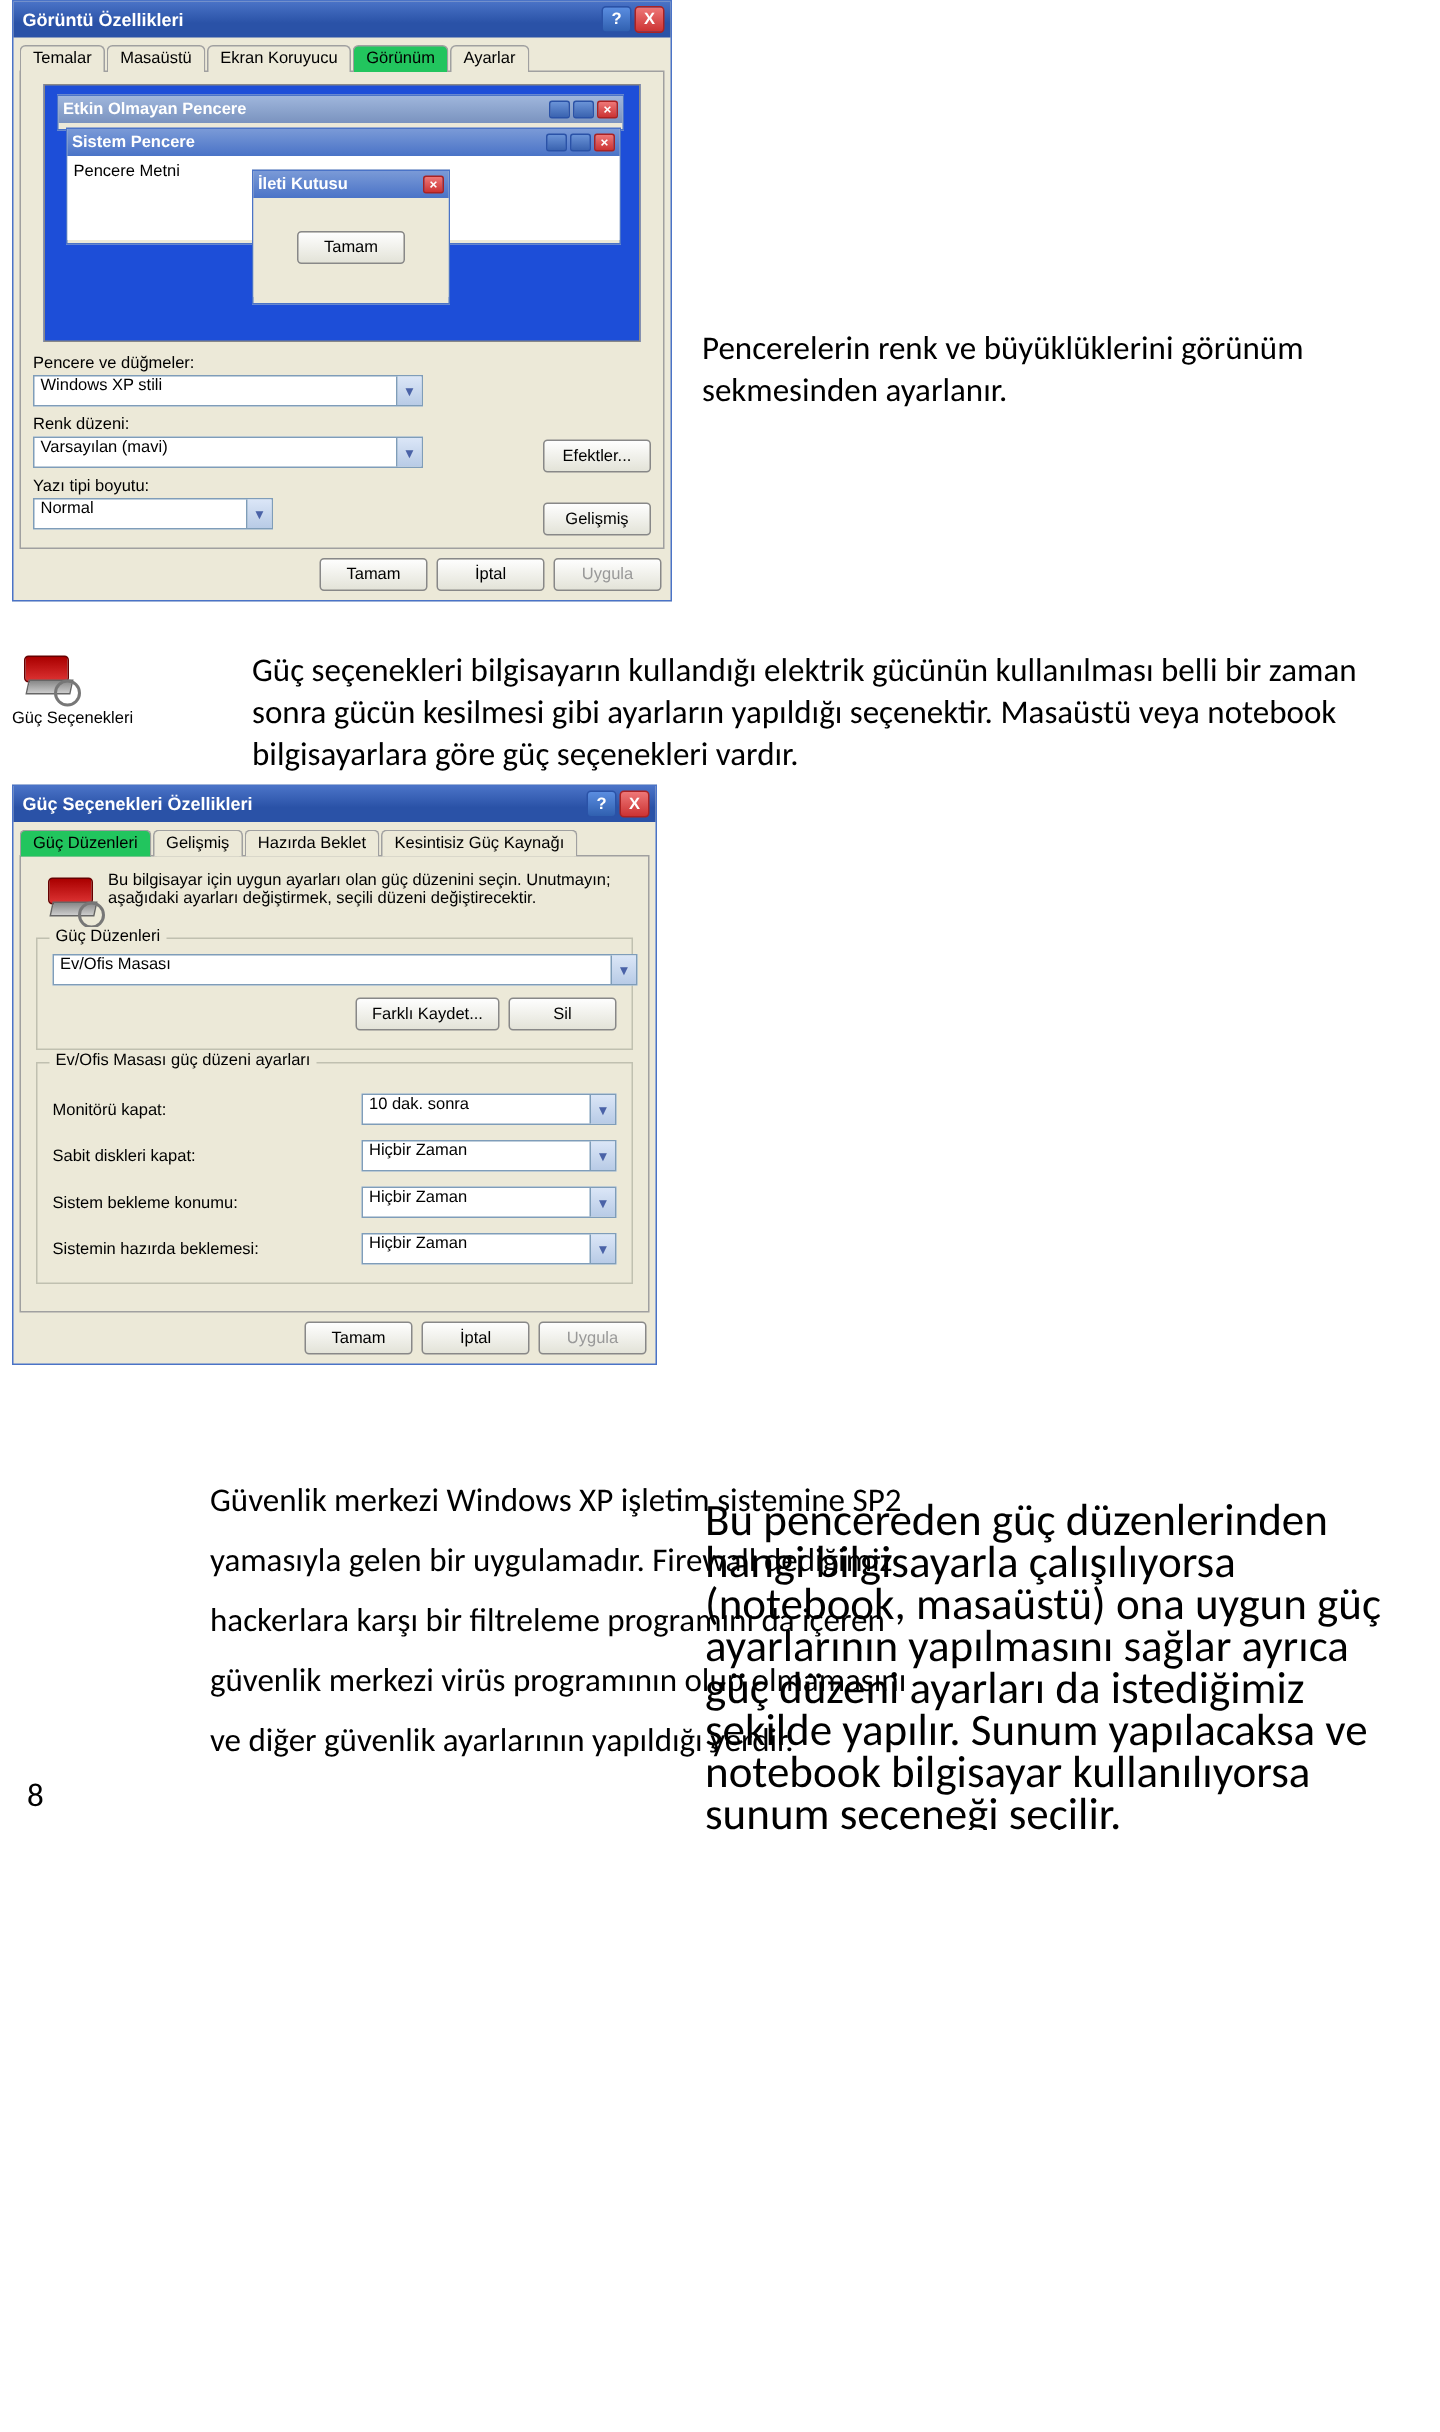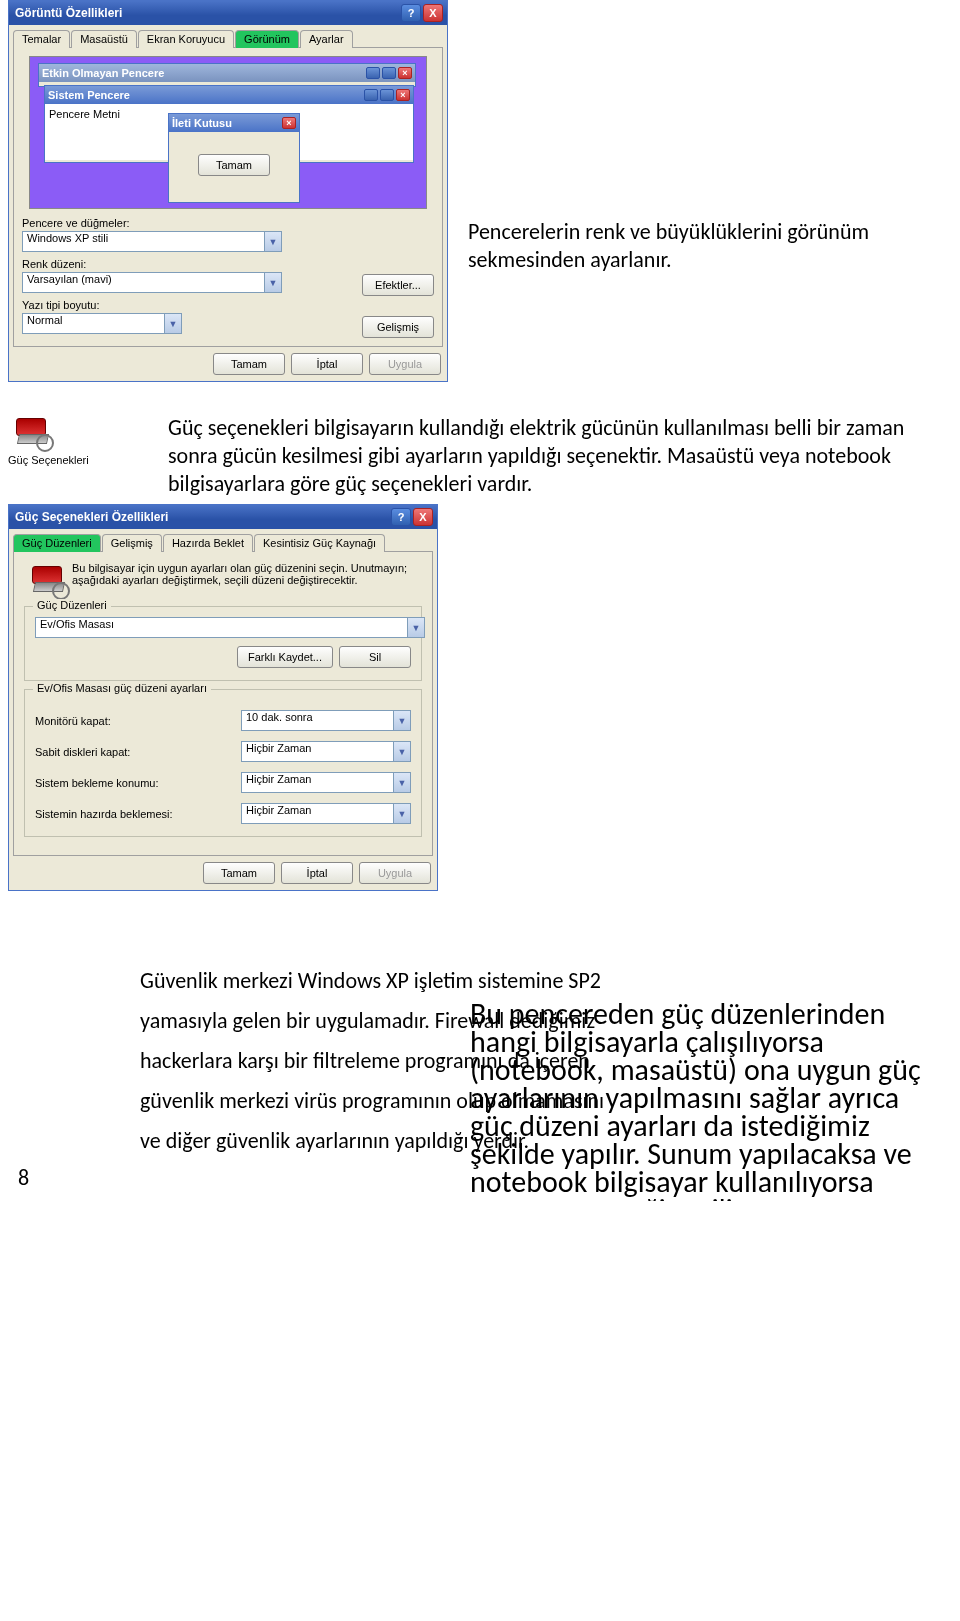--- a/index.html
+++ b/index.html
@@ -55,23 +55,23 @@
     position:relative; top:1px;
   }
   .tab.active { background:#22c55e; z-index:2; }
   .tabbody {
     margin:0 4px 6px 4px;
     border:1px solid #a0a0a0;
     background:#ece9d8;
     padding:8px;
   }
   .preview {
-    width: 398px; height: 153px;
+    width: 398px; height: 172px;
     border:1px solid #888;
-    background:#8b5cf6;
+    background:#1d4ed8;
     position:relative;
     margin:0 auto 8px auto;
   }
   .prevwin {
     position:absolute; background:#ece9d8; border:1px solid #4a73c7;
   }
   .prevwin .pt { height:18px; background: linear-gradient(#7a9ad7,#4a73c7); color:#fff; font-size:11px; font-weight:bold; display:flex; align-items:center; padding:0 3px; }
   .prevwin .pt .incbtn { width:14px;height:12px;background:linear-gradient(#6a93d7,#3a63b0);border:1px solid #2a52a7;border-radius:2px;margin-left:2px; }
   .prevwin .pt .incx { width:14px;height:12px;background:linear-gradient(#e77,#c33);border:1px solid #a22;border-radius:2px;margin-left:2px;color:#fff;font-size:9px;display:inline-flex;align-items:center;justify-content:center;font-weight:bold;}
   .prevwin .body2{padding:4px;font-size:11px;background:#fff;}

